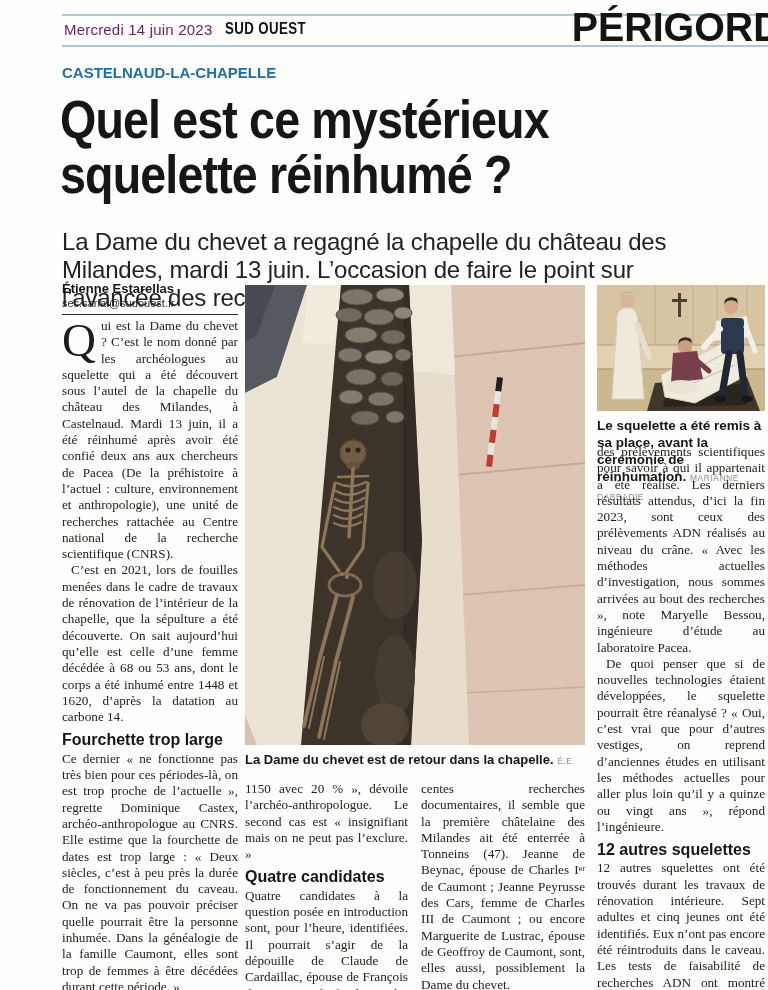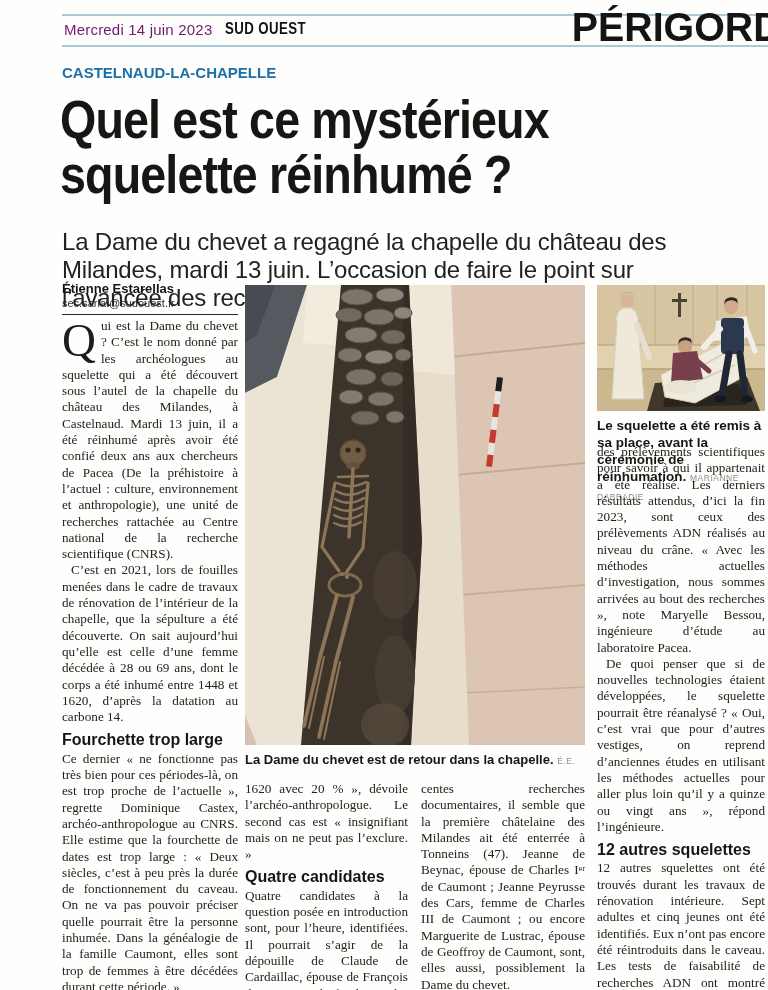--- a/index.html
+++ b/index.html
@@ -102,21 +102,21 @@
   <div class="standfirst">La Dame du chevet a regagné la chapelle du château des Milandes, mardi 13 juin. L’occasion de faire le point sur l’avancée des recherches la concernant</div>
 
   <div class="byline">
     <div class="author">Étienne Estarellas</div>
     <div class="email">sec.sarlat@sudouest.fr</div>
     <div class="byline-rule"></div>
   </div>
 
   <div class="col col1">
     <p class="noindent"><span class="dropcap">Q</span><span>ui est la Dame du chevet ? C’est le nom donné par les archéologues au squelette qui a été découvert sous l’autel de la chapelle du château des Milandes, à Castelnaud. Mardi 13 juin, il a été réinhumé après avoir été confié deux ans aux chercheurs de Pacea (De la préhistoire à l’actuel : culture, environnement et anthropologie), une unité de recherches rattachée au Centre national de la recherche scientifique (CNRS).</span></p>
-    <p>C’est en 2021, lors de fouilles menées dans le cadre de travaux de rénovation de l’intérieur de la chapelle, que la sépulture a été découverte. On sait aujourd’hui qu’elle est celle d’une femme décédée à 28 ou 69 ans, dont le corps a été inhumé entre 1448 et 1620, d’après la datation au carbone 14.</p>
+    <p>C’est en 2021, lors de fouilles menées dans le cadre de travaux de rénovation de l’intérieur de la chapelle, que la sépulture a été découverte. On sait aujourd’hui qu’elle est celle d’une femme décédée à 68 ou 53 ans, dont le corps a été inhumé entre 1448 et 1620, d’après la datation au carbone 14.</p>
     <h3 class="subhead">Fourchette trop large</h3>
     <p class="noindent">Ce dernier « ne fonctionne pas très bien pour ces périodes-là, on est trop proche de l’actuelle », regrette Dominique Castex, archéo-anthropologue au CNRS. Elle estime que la fourchette de dates est trop large : « Deux siècles, c’est à peu près la durée de fonctionnement du caveau. On ne va pas pouvoir préciser quelle pourrait être la personne inhumée. Dans la généalogie de la famille Caumont, elles sont trop de femmes à être décédées durant cette période. »</p>
 
   </div>
 
   <div class="photo-main">
     <svg width="340" height="460" viewBox="0 0 340 460">
       <rect width="340" height="460" fill="#d8c1ae"></rect>
       <polygon points="200,0 340,0 340,460 218,460" fill="#dcc6b3"></polygon>
       <path d="M205,72 L340,58" stroke="#c4aa95" stroke-width="2" fill="none"></path>
@@ -190,21 +190,21 @@
         <rect x="0" y="78" width="6" height="12" fill="#c43a31"></rect>
       </g>
     </svg>
   </div>
   <div class="caption-main">
     <span>La Dame du chevet est de retour dans la chapelle.</span>
     <span class="credit">É.E.</span>
   </div>
 
   <div class="col col2">
-    <p class="noindent">1620 avec 20 % », dévoile l’archéo-anthropologue. Le second cas est « insignifiant mais on ne peut pas l’exclure. »</p>
+    <p class="noindent">1150 avec 20 % », dévoile l’archéo-anthropologue. Le second cas est « insignifiant mais on ne peut pas l’exclure. »</p>
     <h3 class="subhead">Quatre candidates</h3>
     <p class="noindent">Quatre candidates à la question posée en introduction sont, pour l’heure, identifiées. Il pourrait s’agir de la dépouille de Claude de Cardaillac, épouse de François de Caumont, le fondateur des Milandes.</p>
 
   </div>
 
   <div class="col col3">
     <p class="noindent">centes recherches documentaires, il semble que la première châtelaine des Milandes ait été enterrée à Tonneins (47). Jeanne de Beynac, épouse de Charles Iᵉʳ de Caumont ; Jeanne Peyrusse des Cars, femme de Charles III de Caumont ; ou encore Marguerite de Lustrac, épouse de Geoffroy de Caumont, sont, elles aussi, possiblement la Dame du chevet.</p>
 
   </div>
 

